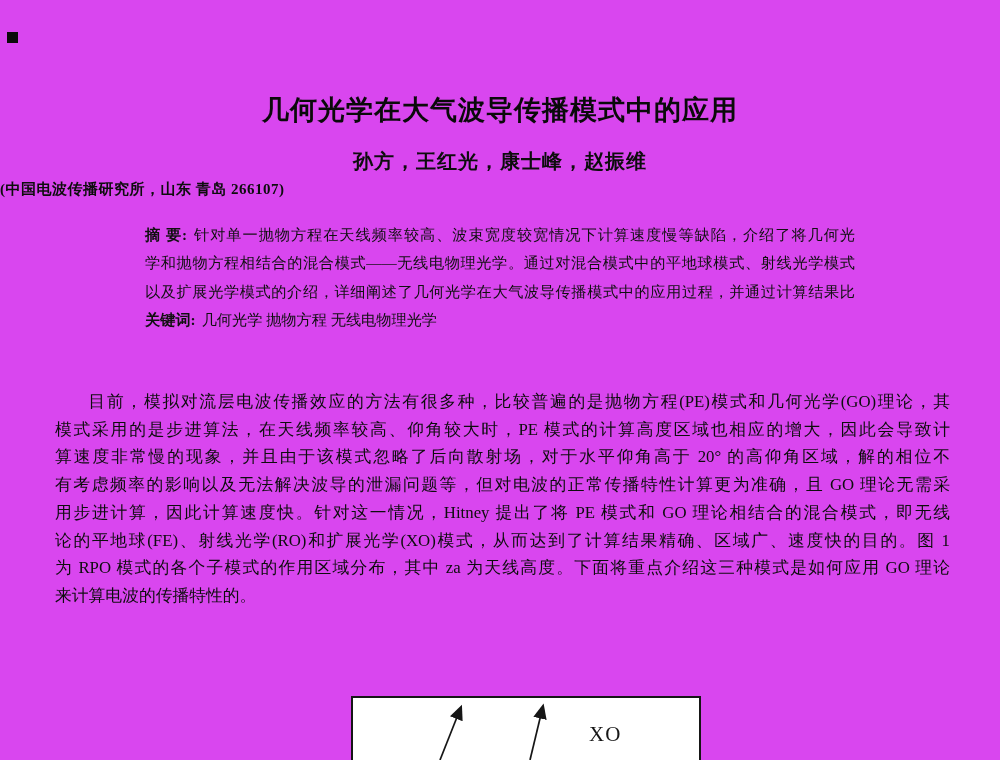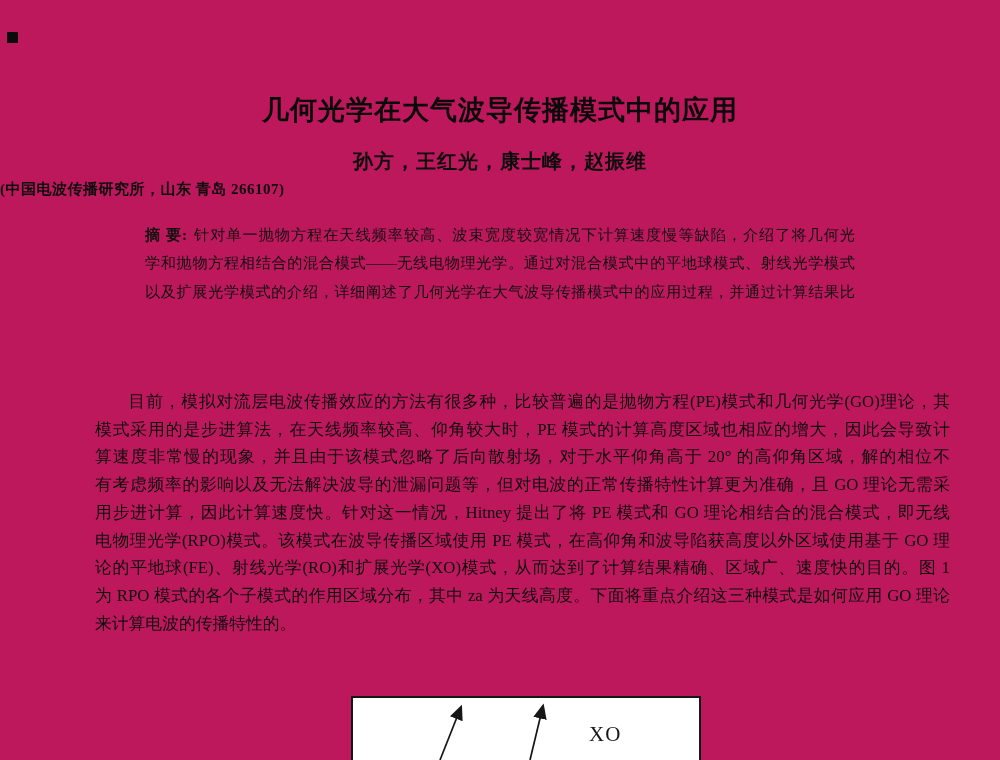--- a/index.html
+++ b/index.html
@@ -5,21 +5,21 @@
   html, body { margin: 0; padding: 0; }
   body {
     width: 1000px; height: 760px;
     background: #ffffff;
     font-family: "Liberation Serif", serif;
     color: #0d0d0d;
   }
   #page {
     position: relative;
     width: 1000px; height: 760px;
-    background: #be185d;
+    background: #d946ef;
     overflow: hidden;
   }
   .artifact {
     position: absolute; left: 7px; top: 32px;
     width: 11px; height: 11px; background: #0b0b0b;
   }
   .title {
     position: absolute; top: 92px; left: 0; width: 1000px;
     text-align: center;
     font-family: "Liberation Sans", sans-serif;
@@ -42,21 +42,21 @@
     color: #101010;
   }
   .abstract b { font-weight: 700; margin-right: 6px; }
   .jline { text-align: justify; text-align-last: justify; }
   .shortline { text-align: left; text-align-last: left; }
   .body-text {
     position: absolute; top: 388px; left: 55px; width: 895px;
     font-size: 16.8px; line-height: 27.7px;
     color: #0d0d0d;
   }
-  .body-line { text-align: justify; text-align-last: justify; margin-left: 40px; }
+  .body-line { text-align: justify; text-align-last: justify; }
   .body-line.indent { text-indent: 2em; }
   .body-line.short { text-align: left; text-align-last: left; }
   .body-line sup { font-size: 10px; line-height: 0; }
   .figure-box {
     position: absolute; left: 351px; top: 696px;
     width: 346px; height: 64px;
     border-top: 2px solid #161616;
     border-left: 2px solid #161616;
     border-right: 2px solid #161616;
     background: #ffffff;
@@ -78,29 +78,29 @@
   <div class="title">几何光学在大气波导传播模式中的应用</div>
 
   <div class="authors">孙方，王红光，康士峰，赵振维</div>
 
   <div class="affiliation">(中国电波传播研究所，山东 青岛 266107)</div>
 
   <div class="abstract">
     <div class="jline"><b>摘 要:</b><span>针对单一抛物方程在天线频率较高、波束宽度较宽情况下计算速度慢等缺陷，介绍了将几何光</span></div>
     <div class="jline">学和抛物方程相结合的混合模式——无线电物理光学。通过对混合模式中的平地球模式、射线光学模式</div>
     <div class="jline">以及扩展光学模式的介绍，详细阐述了几何光学在大气波导传播模式中的应用过程，并通过计算结果比</div>
+    <div class="shortline"><b>关键词:</b><span>几何光学 抛物方程 无线电物理光学</span></div>
   </div>
 
   <div class="body-text" id="body-text">
       <div class="body-line indent">目前，模拟对流层电波传播效应的方法有很多种，比较普遍的是抛物方程(PE)模式和几何光学(GO)理论，其</div>
       <div class="body-line">模式采用的是步进算法，在天线频率较高、仰角较大时，PE 模式的计算高度区域也相应的增大，因此会导致计</div>
       <div class="body-line">算速度非常慢的现象，并且由于该模式忽略了后向散射场，对于水平仰角高于 20° 的高仰角区域，解的相位不</div>
       <div class="body-line">有考虑频率的影响以及无法解决波导的泄漏问题等，但对电波的正常传播特性计算更为准确，且 GO 理论无需采</div>
       <div class="body-line">用步进计算，因此计算速度快。针对这一情况，Hitney 提出了将 PE 模式和 GO 理论相结合的混合模式，即无线</div>
-      <div class="body-line">电物理光学(RPO)模式。该模式在波导传播区域使用 PE 模式，在高仰角和波导陷获高度以外区域使用基于 GO 理</div>
       <div class="body-line">论的平地球(FE)、射线光学(RO)和扩展光学(XO)模式，从而达到了计算结果精确、区域广、速度快的目的。图 1</div>
       <div class="body-line">为 RPO 模式的各个子模式的作用区域分布，其中 za 为天线高度。下面将重点介绍这三种模式是如何应用 GO 理论</div>
       <div class="body-line short">来计算电波的传播特性的。</div>
     </div>
 
   <div class="figure-box">
     <svg width="346" height="62" viewBox="0 0 346 62">
       <defs>
         <marker id="ah" markerWidth="10" markerHeight="9" refX="7.5" refY="4" orient="auto">
           <path d="M0,0 L9,4 L0,8 z" fill="#161616"></path>

